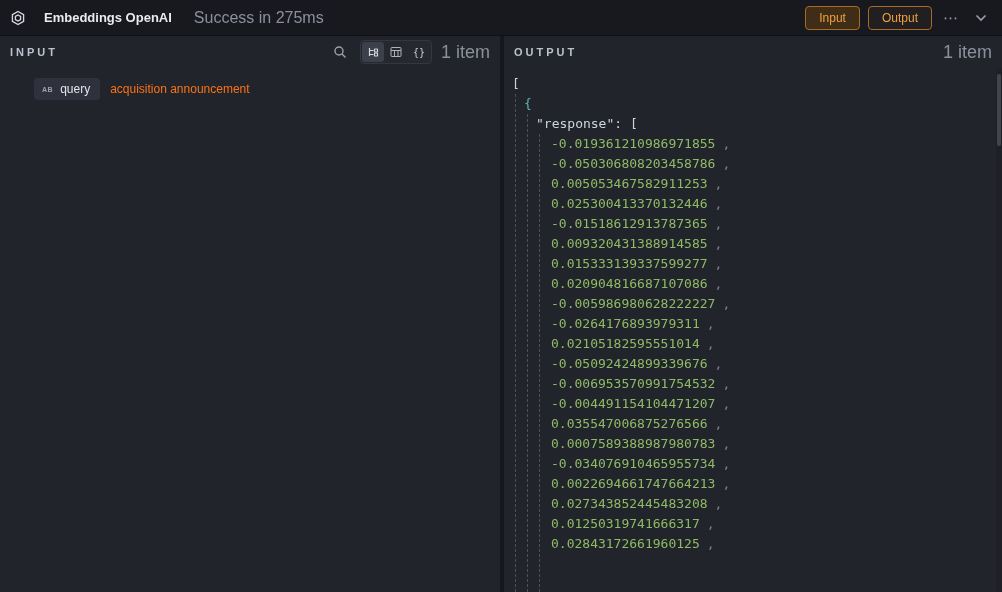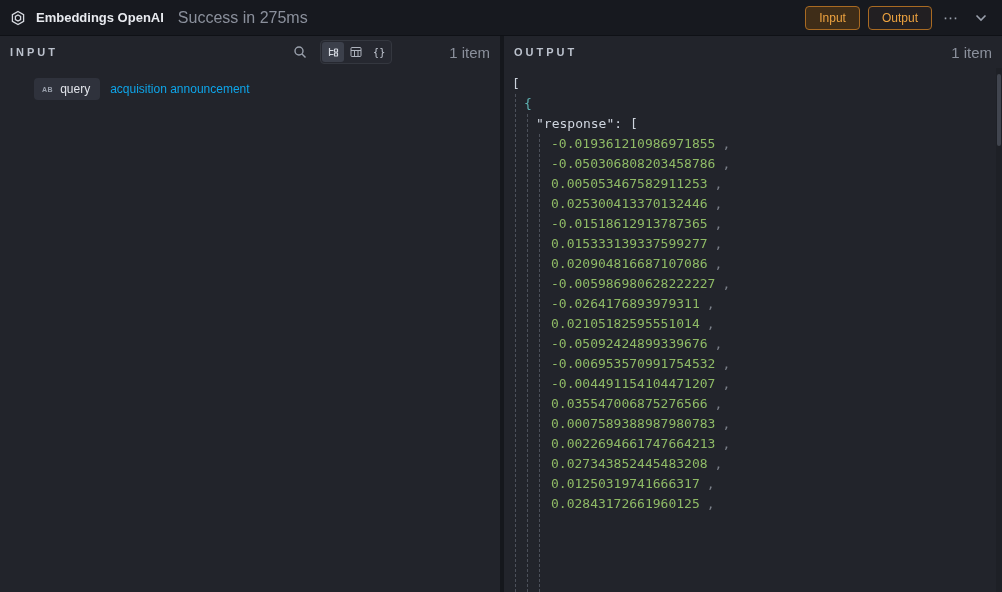--- a/index.html
+++ b/index.html
@@ -4,21 +4,21 @@
 <style>
   * { margin:0; padding:0; box-sizing:border-box; }
   html,body { background:#101216; }
   body { font-family:"Liberation Sans", sans-serif; }
 
   .app { width:1002px; height:592px; background:#22242b; overflow:hidden;
          display:flex; flex-direction:column; position:relative; }
 
   
   .topbar { height:36px; flex:0 0 auto; background:#17191f; border-bottom:1px solid #0f1116;
-            display:flex; align-items:center; padding:0 10px; gap:8px; }
+            display:flex; align-items:center; padding:0 10px; gap:16px; }
   .logo { display:flex; align-items:center; }
   .node-title { font-size:13px; font-weight:700; color:#e8eaef; margin-left:2px; white-space:nowrap; }
   .status { font-size:16px; color:#8b909c; margin-left:6px; white-space:nowrap; }
   .topbar-right { margin-left:auto; display:flex; align-items:center; gap:8px; }
   .btn { font-family:inherit; font-size:12px; line-height:1; border-radius:4px;
          padding:5px 13px; cursor:pointer; }
   .btn-input  { background:#3f2d18; border:1px solid #a96a22; color:var(--accent,#eda23f); }
   .btn-output { background:#221f22; border:1px solid #a96a22; color:var(--accent,#eda23f); }
   .icon-btn { background:none; border:none; color:#9aa0ac; cursor:pointer;
               display:flex; align-items:center; justify-content:center; width:22px; height:22px; }
@@ -27,37 +27,37 @@
   
   .panels { flex:1; display:flex; min-height:0; }
   .panel { display:flex; flex-direction:column; background:#22242b; min-width:0; }
   .panel.input  { width:500px; flex:0 0 auto; }
   .panel.output { flex:1; border-left:4px solid #15171c; }
 
   .panel-header { height:32px; flex:0 0 auto; display:flex; align-items:center;
                   padding:0 10px; gap:9px; }
   .panel-title { font-size:11px; font-weight:700; letter-spacing:3px; color:#bcc2cd; }
   .spacer { flex:1; }
-  .count { font-size:15px; color:#8b909c; white-space:nowrap;margin-left:48px; }
+  .count { font-size:18px; color:#8b909c; white-space:nowrap; }
 
   .segmented { display:flex; align-items:center; background:#262830; border:1px solid #34373f;
                border-radius:4px; padding:1px; gap:1px; }
   .seg { width:22px; height:20px; border:none; background:transparent; border-radius:3px;
          display:flex; align-items:center; justify-content:center; color:#aeb3bd; cursor:pointer; }
   .seg.active { background:#3c404b; }
   .seg .braces { font-family:"DejaVu Sans Mono", monospace; font-size:10px; color:#c3c8d2; }
 
   
   .input-body { flex:1; padding:10px 0 0 34px; overflow:hidden; }
   .schema-row { display:flex; align-items:center; }
   .pill { display:inline-flex; align-items:center; gap:7px; background:#2f323c;
           border-radius:4px; padding:4px 10px 4px 8px; cursor:grab; }
   .type-badge { font-size:7px; font-weight:700; letter-spacing:.5px; color:#9aa0ac; }
   .pill-label { font-size:12px; color:#e2e5eb; }
-  .field-value { font-size:12px; color:#0ea5e9; margin-left:10px; }
+  .field-value { font-size:12px; color:#f97316; margin-left:10px; }
 
   
   .json-body { flex:1; position:relative; overflow:hidden; padding:6px 0 0 8px;
                font-family:"DejaVu Sans Mono", monospace; font-size:13px; line-height:20px;
                color:#ccd2dc; }
   .guide { position:absolute; bottom:0; width:0; border-left:1px dashed #4c505a; }
   .g1 { left:11px; top:26px; }
   .g2 { left:23px; top:46px; }
   .g3 { left:35px; top:66px; }
   .line-open  { margin-left:0; }
@@ -159,30 +159,32 @@
         <div class="line-open">[</div>
         <div class="line-brace">{</div>
         <div class="line-key">"response": [</div>
 
         <div class="json-rows">
             <div class="json-row"><span class="num">-0.019361210986971855</span><span class="comma">,</span></div>
             <div class="json-row"><span class="num">-0.050306808203458786</span><span class="comma">,</span></div>
             <div class="json-row"><span class="num">0.005053467582911253</span><span class="comma">,</span></div>
             <div class="json-row"><span class="num">0.025300413370132446</span><span class="comma">,</span></div>
             <div class="json-row"><span class="num">-0.01518612913787365</span><span class="comma">,</span></div>
+            <div class="json-row"><span class="num">0.009320431388914585</span><span class="comma">,</span></div>
             <div class="json-row"><span class="num">0.015333139337599277</span><span class="comma">,</span></div>
             <div class="json-row"><span class="num">0.020904816687107086</span><span class="comma">,</span></div>
             <div class="json-row"><span class="num">-0.005986980628222227</span><span class="comma">,</span></div>
             <div class="json-row"><span class="num">-0.0264176893979311</span><span class="comma">,</span></div>
             <div class="json-row"><span class="num">0.02105182595551014</span><span class="comma">,</span></div>
             <div class="json-row"><span class="num">-0.05092424899339676</span><span class="comma">,</span></div>
             <div class="json-row"><span class="num">-0.006953570991754532</span><span class="comma">,</span></div>
             <div class="json-row"><span class="num">-0.004491154104471207</span><span class="comma">,</span></div>
             <div class="json-row"><span class="num">0.035547006875276566</span><span class="comma">,</span></div>
             <div class="json-row"><span class="num">0.0007589388987980783</span><span class="comma">,</span></div>
+            <div class="json-row"><span class="num">-0.034076910465955734</span><span class="comma">,</span></div>
             <div class="json-row"><span class="num">0.0022694661747664213</span><span class="comma">,</span></div>
             <div class="json-row"><span class="num">0.027343852445483208</span><span class="comma">,</span></div>
             <div class="json-row"><span class="num">0.01250319741666317</span><span class="comma">,</span></div>
             <div class="json-row"><span class="num">0.02843172661960125</span><span class="comma">,</span></div>
           </div>
 
         <div class="scroll-track">
           <div class="scroll-thumb"></div>
         </div>
       </div>

